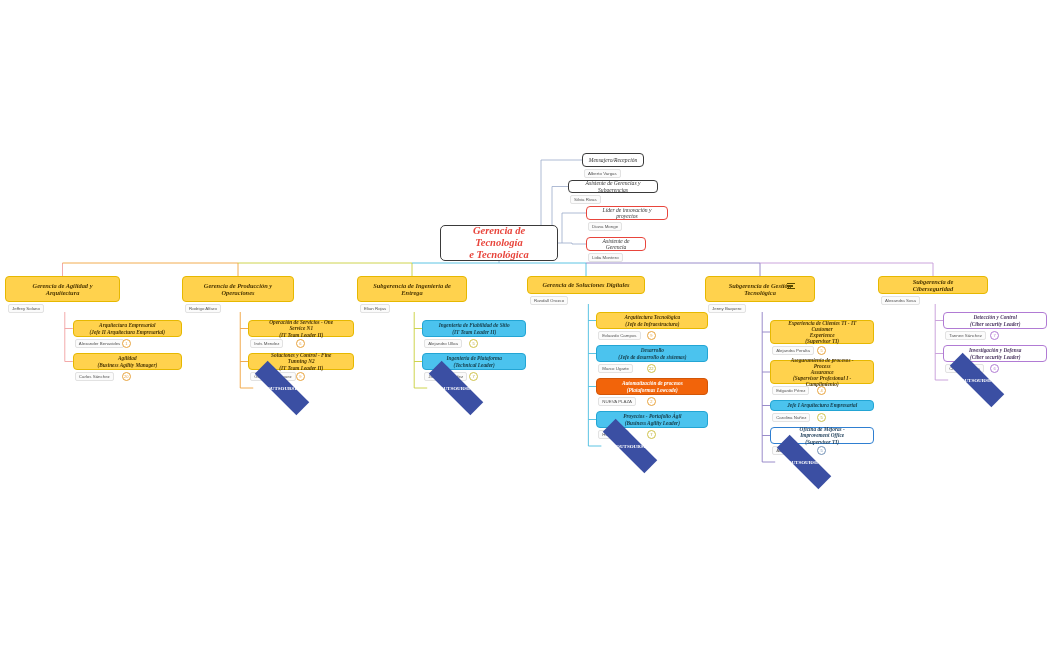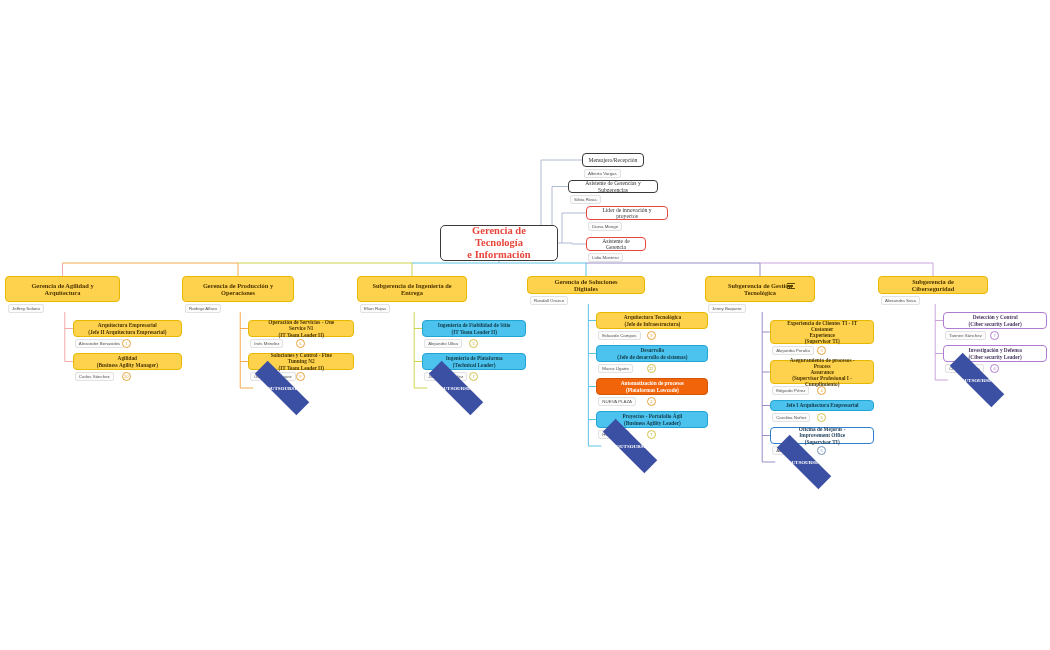--- a/index.html
+++ b/index.html
@@ -6,21 +6,21 @@
   body{
     width:1050px;height:650px;background:#ffffff;
     font-family:"Liberation Serif", serif;
     overflow:hidden;position:relative;
   }
   #canvas{position:absolute;left:0;top:0;width:1050px;height:650px;}
   svg.lines{position:absolute;left:0;top:0;width:1050px;height:650px;pointer-events:none;}
 
   .node{position:absolute;box-sizing:border-box;border-radius:4px;
         display:flex;align-items:center;justify-content:center;text-align:center;
-        line-height:1.15;padding:2px 14px;}
+        line-height:1.15;padding:2px 14px;font-style:italic;}
   .node span{display:block;}
 
   .root{border:1px solid #3a3a3a;background:#ffffff;color:#e8453c;
         font-size:10.5px;font-weight:bold;border-radius:5px;}
 
   .staff-dark{border:1px solid #3a3a3a;background:#ffffff;color:#333;font-size:5.6px;}
   .staff-red{border:1px solid #e8453c;background:#ffffff;color:#333;font-size:5.6px;}
 
   .hdr{background:#ffd24d;border:1px solid #e6b800;color:#4a3500;
        font-size:6.4px;font-weight:bold;}
@@ -98,21 +98,21 @@
       <path d="M760 263 L933 263 L933 276" stroke="#c59ad8" stroke-width="0.9" fill="none"></path>
       <path d="M935.2 320.5 L943.2 320.5" stroke="#c59ad8" stroke-width="0.9" fill="none"></path>
       <path d="M935.2 353.5 L943.2 353.5" stroke="#c59ad8" stroke-width="0.9" fill="none"></path>
       <path d="M935.2 304 L935.2 380" stroke="#c59ad8" stroke-width="0.9" fill="none"></path>
       <path d="M935.2 380 L948.2 380" stroke="#c59ad8" stroke-width="0.9" fill="none"></path>
     </svg>
   <div id="nodes">
       <div class="node root" style="left: 440px; top: 225px; width: 118px; height: 36px;">
         <div>
           <span>Gerencia de Tecnología</span>
-          <span>e Información</span>
+          <span>e Tecnológica</span>
         </div>
       </div>
       <div class="node staff-dark" style="left: 582px; top: 153px; width: 62px; height: 14px;">
         <span>Mensajero/Recepción</span>
       </div>
       <div class="caption" style="left: 584px; top: 169px;">Alberto Vargas</div>
       <div class="node staff-dark" style="left: 568px; top: 180px; width: 90px; height: 13px;">
         <span>Asistente de Gerencias y Subgerencias</span>
       </div>
       <div class="caption" style="left: 570px; top: 195px;">Silvia Rivas</div>

